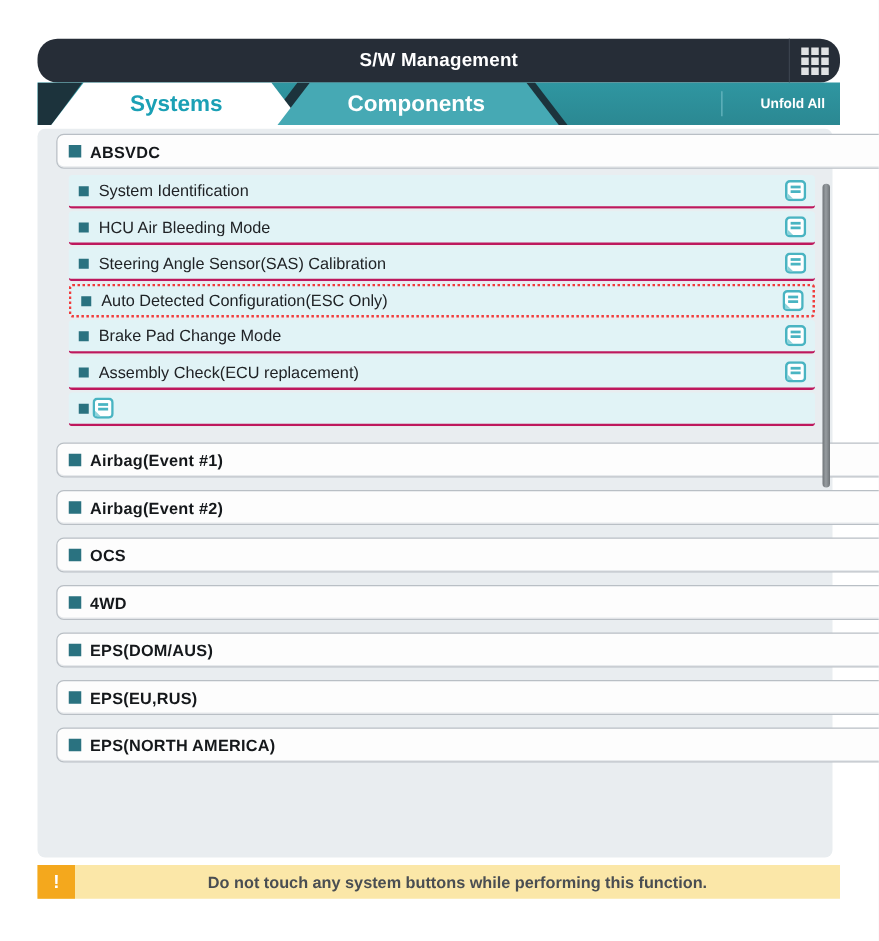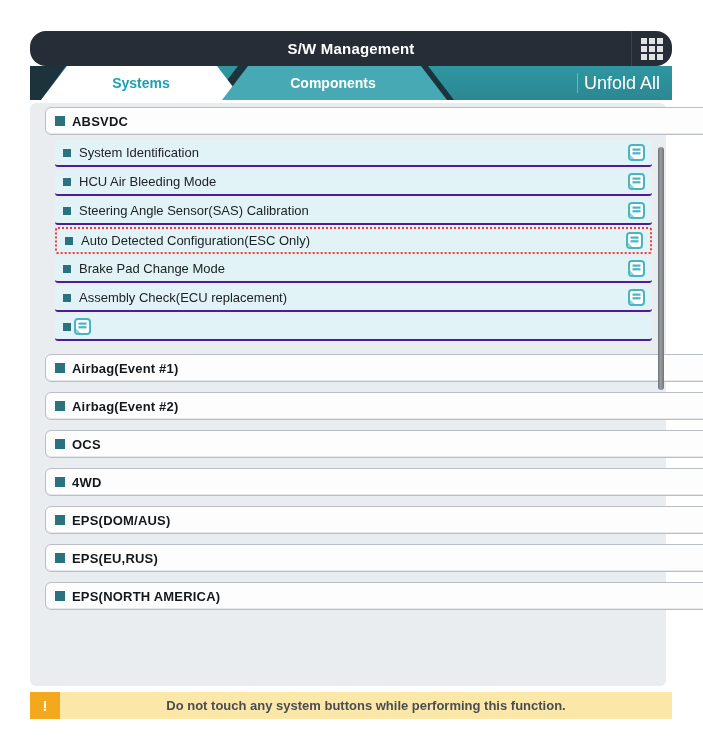--- a/index.html
+++ b/index.html
@@ -21,41 +21,41 @@
   
   .tabbar{position:absolute;top:66px;left:0;width:642px;height:34px;
     background:linear-gradient(#2f96a1,#2b8892);overflow:hidden;}
   .trap{position:absolute;top:0;height:0;border-left:26px solid transparent;border-right:26px solid transparent;}
   .wedge{position:absolute;left:0;top:0;width:40px;height:34px;background:#1c333c;
     clip-path:polygon(0 0,36px 0,11px 100%,0 100%);}
   .trap-dark{left:182px;width:190px;border-bottom:34px solid #1c333c;}
   .trap-sys{left:11px;width:150px;border-bottom:34px solid #ffffff;}
   .trap-comp{left:192px;width:173px;border-bottom:34px solid #46a9b4;}
   .tab-label{position:absolute;top:0;height:34px;line-height:34px;text-align:center;
-    font-weight:bold;font-size:14px;cursor:pointer;}
+    font-weight:bold;font-size:18px;cursor:pointer;}
   .tab-label-sys{left:36px;width:150px;color:#1ba0b5;}
   .tab-label-comp{left:243px;width:120px;color:#ffffff;}
   .unfold-sep{position:absolute;right:94px;top:7px;width:1px;height:20px;background:#6ab8c1;}
   .unfold{position:absolute;right:12px;top:0;height:34px;line-height:34px;color:#ffffff;
-    font-weight:normal;font-size:18px;cursor:pointer;}
+    font-weight:bold;font-size:11px;cursor:pointer;}
 
   
   .panel{position:absolute;top:103px;left:0;width:636px;height:583px;background:#e9edf0;
     border-radius:6px;box-sizing:border-box;}
   .rows{padding:4px 0 0 15px;}
   .group-row{width:690px;height:28px;background:#fdfdfd;border:1px solid #b9bfc5;border-radius:6px;
     box-sizing:border-box;display:flex;align-items:center;padding:0 5px 0 9px;
     box-shadow:inset 0 -1px 0 #e6e9ec;cursor:pointer;}
   .bullet{width:10px;height:10px;background:#2a7280;flex:none;}
   .group-label{flex:1;margin-left:7px;font-weight:bold;font-size:13px;color:#15181b;letter-spacing:.2px;
     white-space:nowrap;overflow:hidden;}
   .icon-btn{width:22px;height:22px;display:flex;align-items:center;justify-content:center;flex:none;cursor:pointer;}
 
   .sub-rows{margin:5px 0 0 10px;}
-  .func-row{width:597px;height:27px;background:#e1f3f6;border-bottom:2px solid #4c1d95;border-radius:3px;
+  .func-row{width:597px;height:27px;background:#e1f3f6;border-bottom:2px solid #be185d;border-radius:3px;
     box-sizing:border-box;display:flex;align-items:center;padding:0 5px 0 8px;margin-bottom:2px;cursor:pointer;}
   .func-row .bullet{width:8px;height:8px;}
   .func-label{flex:1;margin-left:8px;font-size:13px;color:#202326;white-space:nowrap;overflow:hidden;}
   .func-row.highlighted{border:2px dotted #f23b3b;}
 
   .collapsed-list .group-row{margin-top:10px;}
   .collapsed-list .group-row:first-child{margin-top:13px;}
 
   .thumb{position:absolute;right:2px;top:44px;width:6px;height:243px;border-radius:3px;
     background:linear-gradient(90deg,#6f7478,#989da1 45%,#6f7478);cursor:pointer;}

